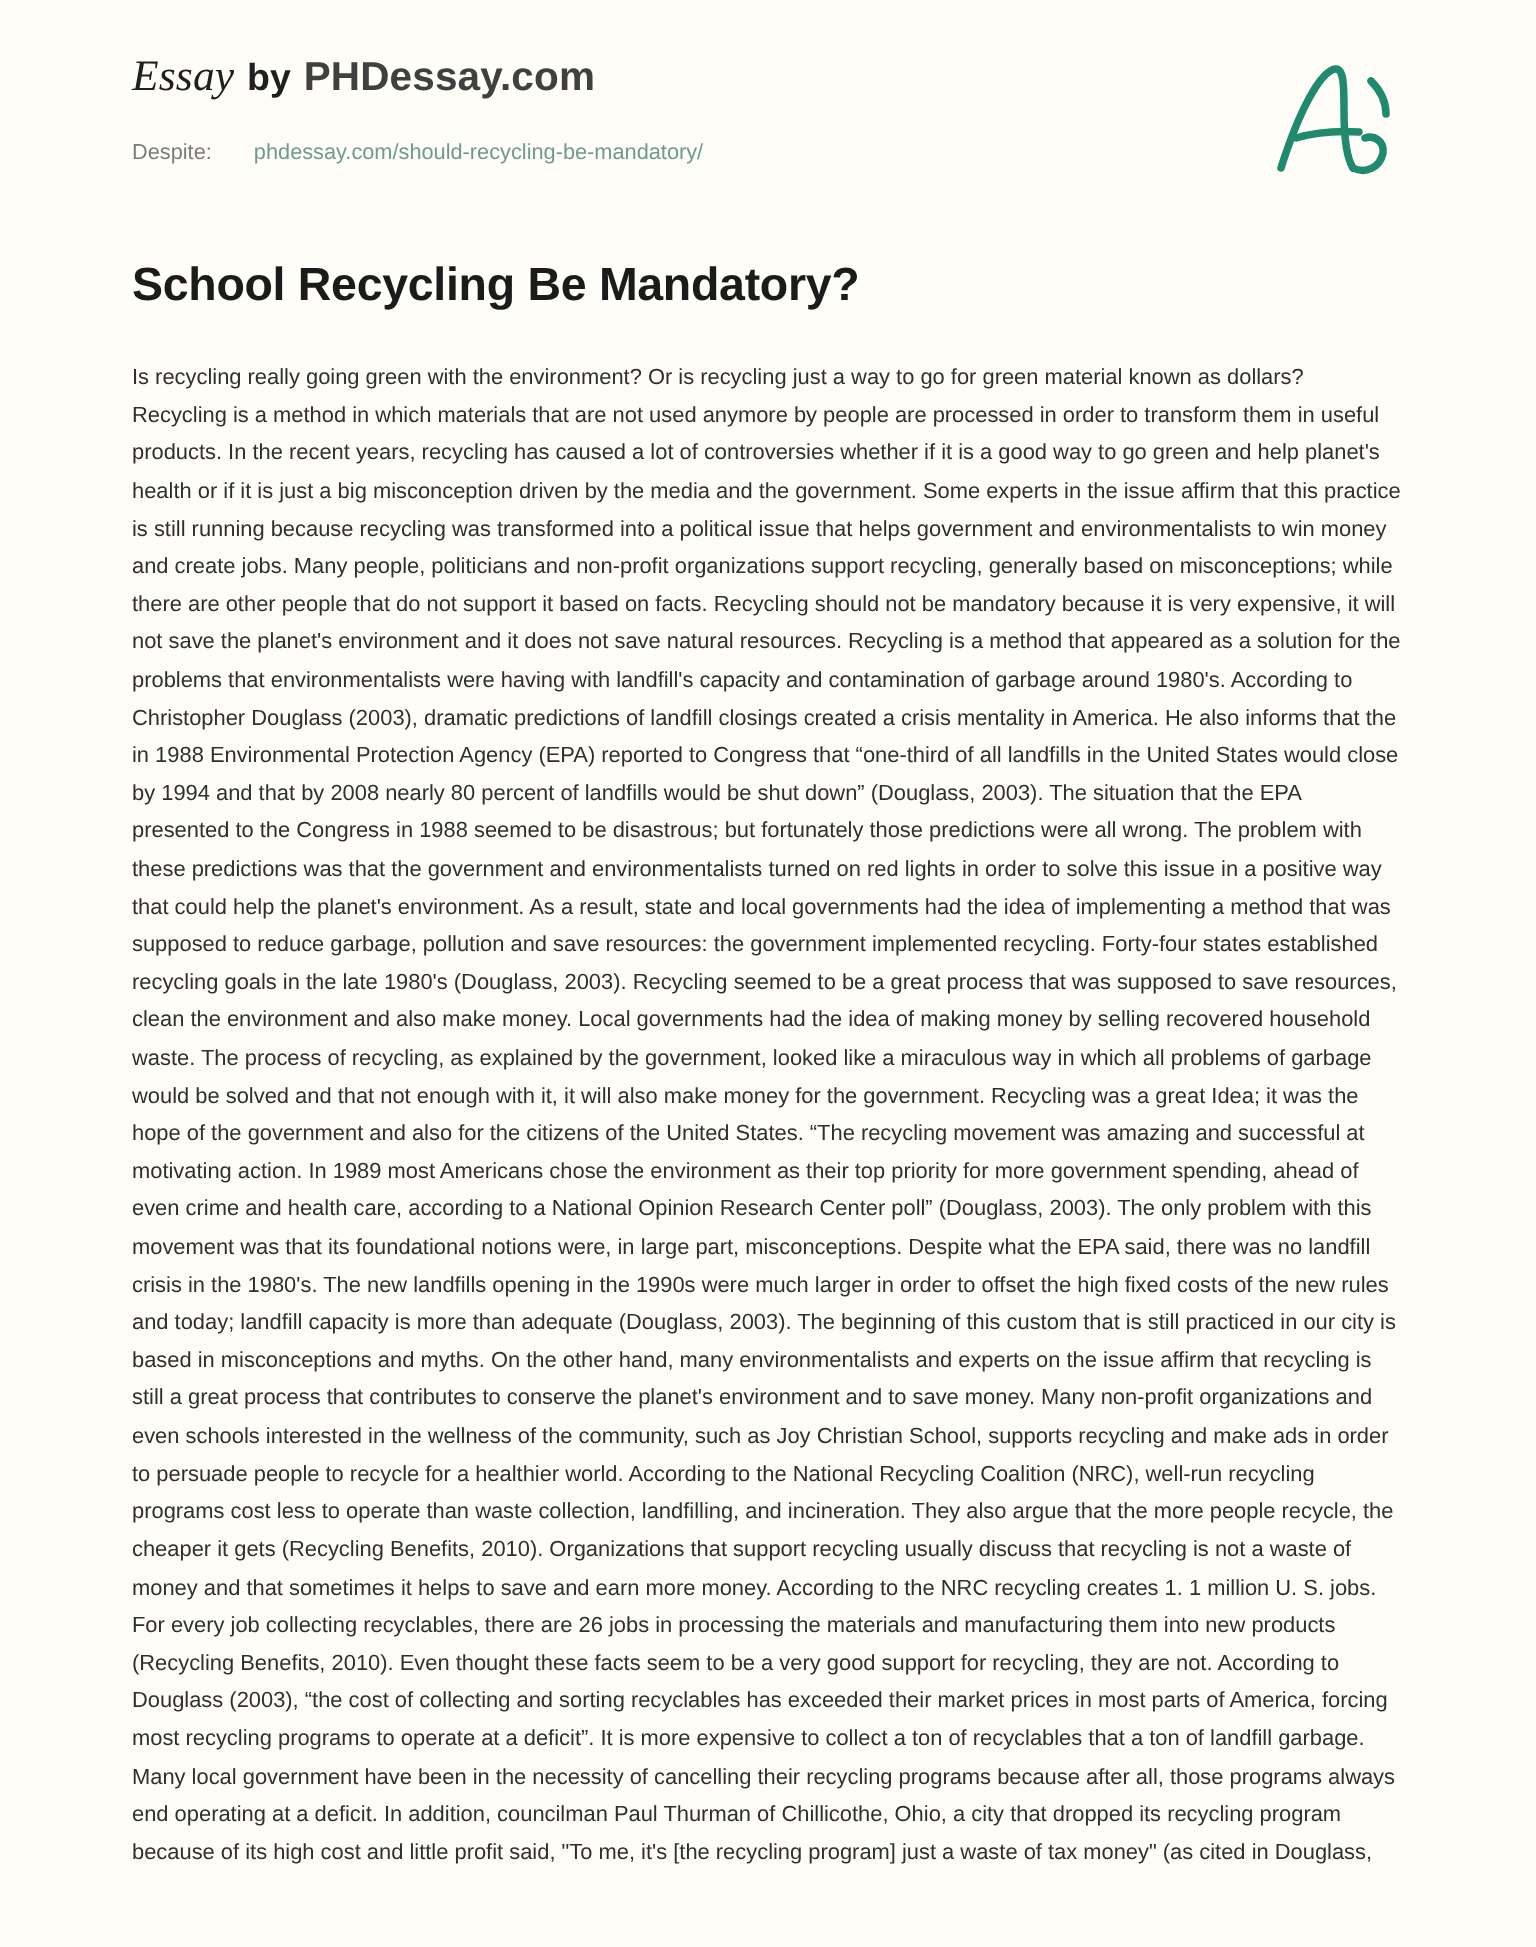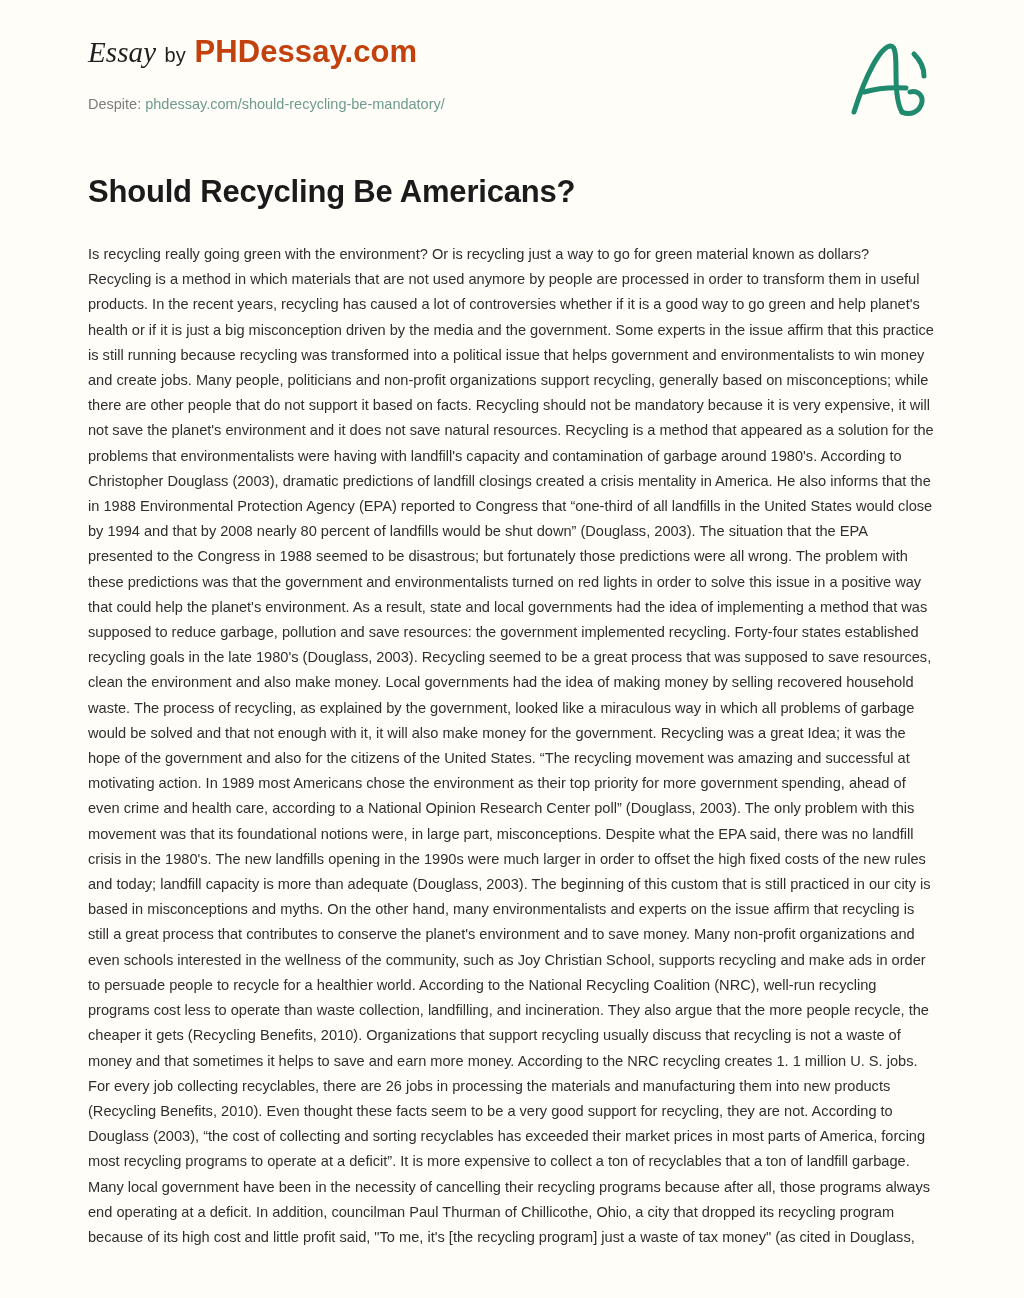--- a/index.html
+++ b/index.html
@@ -33,36 +33,38 @@
     font-weight: 400;
     color: #1f1f1f;
     letter-spacing: 0.1px;
   }
   .brand .essay {
     font-style: italic;
     font-family: "Liberation Serif", serif;
     font-size: 29px;
   }
   .brand .by {
-    font-size: 20px;
+    font-size: 25px;
     color: #1f1f1f;
+    font-weight: bold;
   }
   .brand .site {
     font-weight: 700;
-    font-size: 31px;
-    color: #c2410c;
+    font-size: 27px;
+    color: #404040;
   }
   .source-line {
     margin-top: 26px;
     font-size: 14.5px;
     color: #7c7c7c;
   }
   .source-line a {
     color: #6f9b8e;
     text-decoration: none;
+    margin-left: 24px;
   }
   .logo {
     position: absolute;
     right: 0px;
     top: 34px;
     width: 96px;
     height: 96px;
   }
   .logo svg { display: block; }
 
@@ -114,18 +116,18 @@
         <g fill="none" stroke="#1f8a6d" stroke-width="5" stroke-linecap="round" stroke-linejoin="round">
           <path d="M14 78 C26 40, 40 14, 50 12 C56 11, 56 24, 56 40 C56 56, 57 70, 62 78"></path>
           <path d="M24 58 C38 54, 52 53, 66 54"></path>
           <path d="M62 78 C70 82, 80 78, 82 68 C83 60, 76 56, 70 58"></path>
           <path d="M74 20 C80 26, 84 34, 84 42"></path>
         </g>
       </svg>
     </div>
   </div>
 
-  <h1 class="title">Should Recycling Be Americans?</h1>
+  <h1 class="title">School Recycling Be Mandatory?</h1>
 
   <div class="body-text">Is recycling really going green with the environment? Or is recycling just a way to go for green material known as dollars? Recycling is a method in which materials that are not used anymore by people are processed in order to transform them in useful products. In the recent years, recycling has caused a lot of controversies whether if it is a good way to go green and help planet's health or if it is just a big misconception driven by the media and the government. Some experts in the issue affirm that this practice is still running because recycling was transformed into a political issue that helps government and environmentalists to win money and create jobs. Many people, politicians and non-profit organizations support recycling, generally based on misconceptions; while there are other people that do not support it based on facts. Recycling should not be mandatory because it is very expensive, it will not save the planet's environment and it does not save natural resources. Recycling is a method that appeared as a solution for the problems that environmentalists were having with landfill's capacity and contamination of garbage around 1980's. According to Christopher Douglass (2003), dramatic predictions of landfill closings created a crisis mentality in America. He also informs that the in 1988 Environmental Protection Agency (EPA) reported to Congress that “one-third of all landfills in the United States would close by 1994 and that by 2008 nearly 80 percent of landfills would be shut down” (Douglass, 2003). The situation that the EPA presented to the Congress in 1988 seemed to be disastrous; but fortunately those predictions were all wrong. The problem with these predictions was that the government and environmentalists turned on red lights in order to solve this issue in a positive way that could help the planet's environment. As a result, state and local governments had the idea of implementing a method that was supposed to reduce garbage, pollution and save resources: the government implemented recycling. Forty-four states established recycling goals in the late 1980's (Douglass, 2003). Recycling seemed to be a great process that was supposed to save resources, clean the environment and also make money. Local governments had the idea of making money by selling recovered household waste. The process of recycling, as explained by the government, looked like a miraculous way in which all problems of garbage would be solved and that not enough with it, it will also make money for the government. Recycling was a great Idea; it was the hope of the government and also for the citizens of the United States. “The recycling movement was amazing and successful at motivating action. In 1989 most Americans chose the environment as their top priority for more government spending, ahead of even crime and health care, according to a National Opinion Research Center poll” (Douglass, 2003). The only problem with this movement was that its foundational notions were, in large part, misconceptions. Despite what the EPA said, there was no landfill crisis in the 1980's. The new landfills opening in the 1990s were much larger in order to offset the high fixed costs of the new rules and today; landfill capacity is more than adequate (Douglass, 2003). The beginning of this custom that is still practiced in our city is based in misconceptions and myths. On the other hand, many environmentalists and experts on the issue affirm that recycling is still a great process that contributes to conserve the planet's environment and to save money. Many non-profit organizations and even schools interested in the wellness of the community, such as Joy Christian School, supports recycling and make ads in order to persuade people to recycle for a healthier world. According to the National Recycling Coalition (NRC), well-run recycling programs cost less to operate than waste collection, landfilling, and incineration. They also argue that the more people recycle, the cheaper it gets (Recycling Benefits, 2010). Organizations that support recycling usually discuss that recycling is not a waste of money and that sometimes it helps to save and earn more money. According to the NRC recycling creates 1. 1 million U. S. jobs. For every job collecting recyclables, there are 26 jobs in processing the materials and manufacturing them into new products (Recycling Benefits, 2010). Even thought these facts seem to be a very good support for recycling, they are not. According to Douglass (2003), “the cost of collecting and sorting recyclables has exceeded their market prices in most parts of America, forcing most recycling programs to operate at a deficit”. It is more expensive to collect a ton of recyclables that a ton of landfill garbage. Many local government have been in the necessity of cancelling their recycling programs because after all, those programs always end operating at a deficit. In addition, councilman Paul Thurman of Chillicothe, Ohio, a city that dropped its recycling program because of its high cost and little profit said, "To me, it's [the recycling program] just a waste of tax money" (as cited in Douglass, 2003). Recycling also creates many jobs, just as the NRC said, but the problem is that in many cases the local governments do not have the enough money to pay for all those new jobs created by recycling; and that is another</div>
 
   <div class="fade"></div>
 </div>
 
 </body></html>

